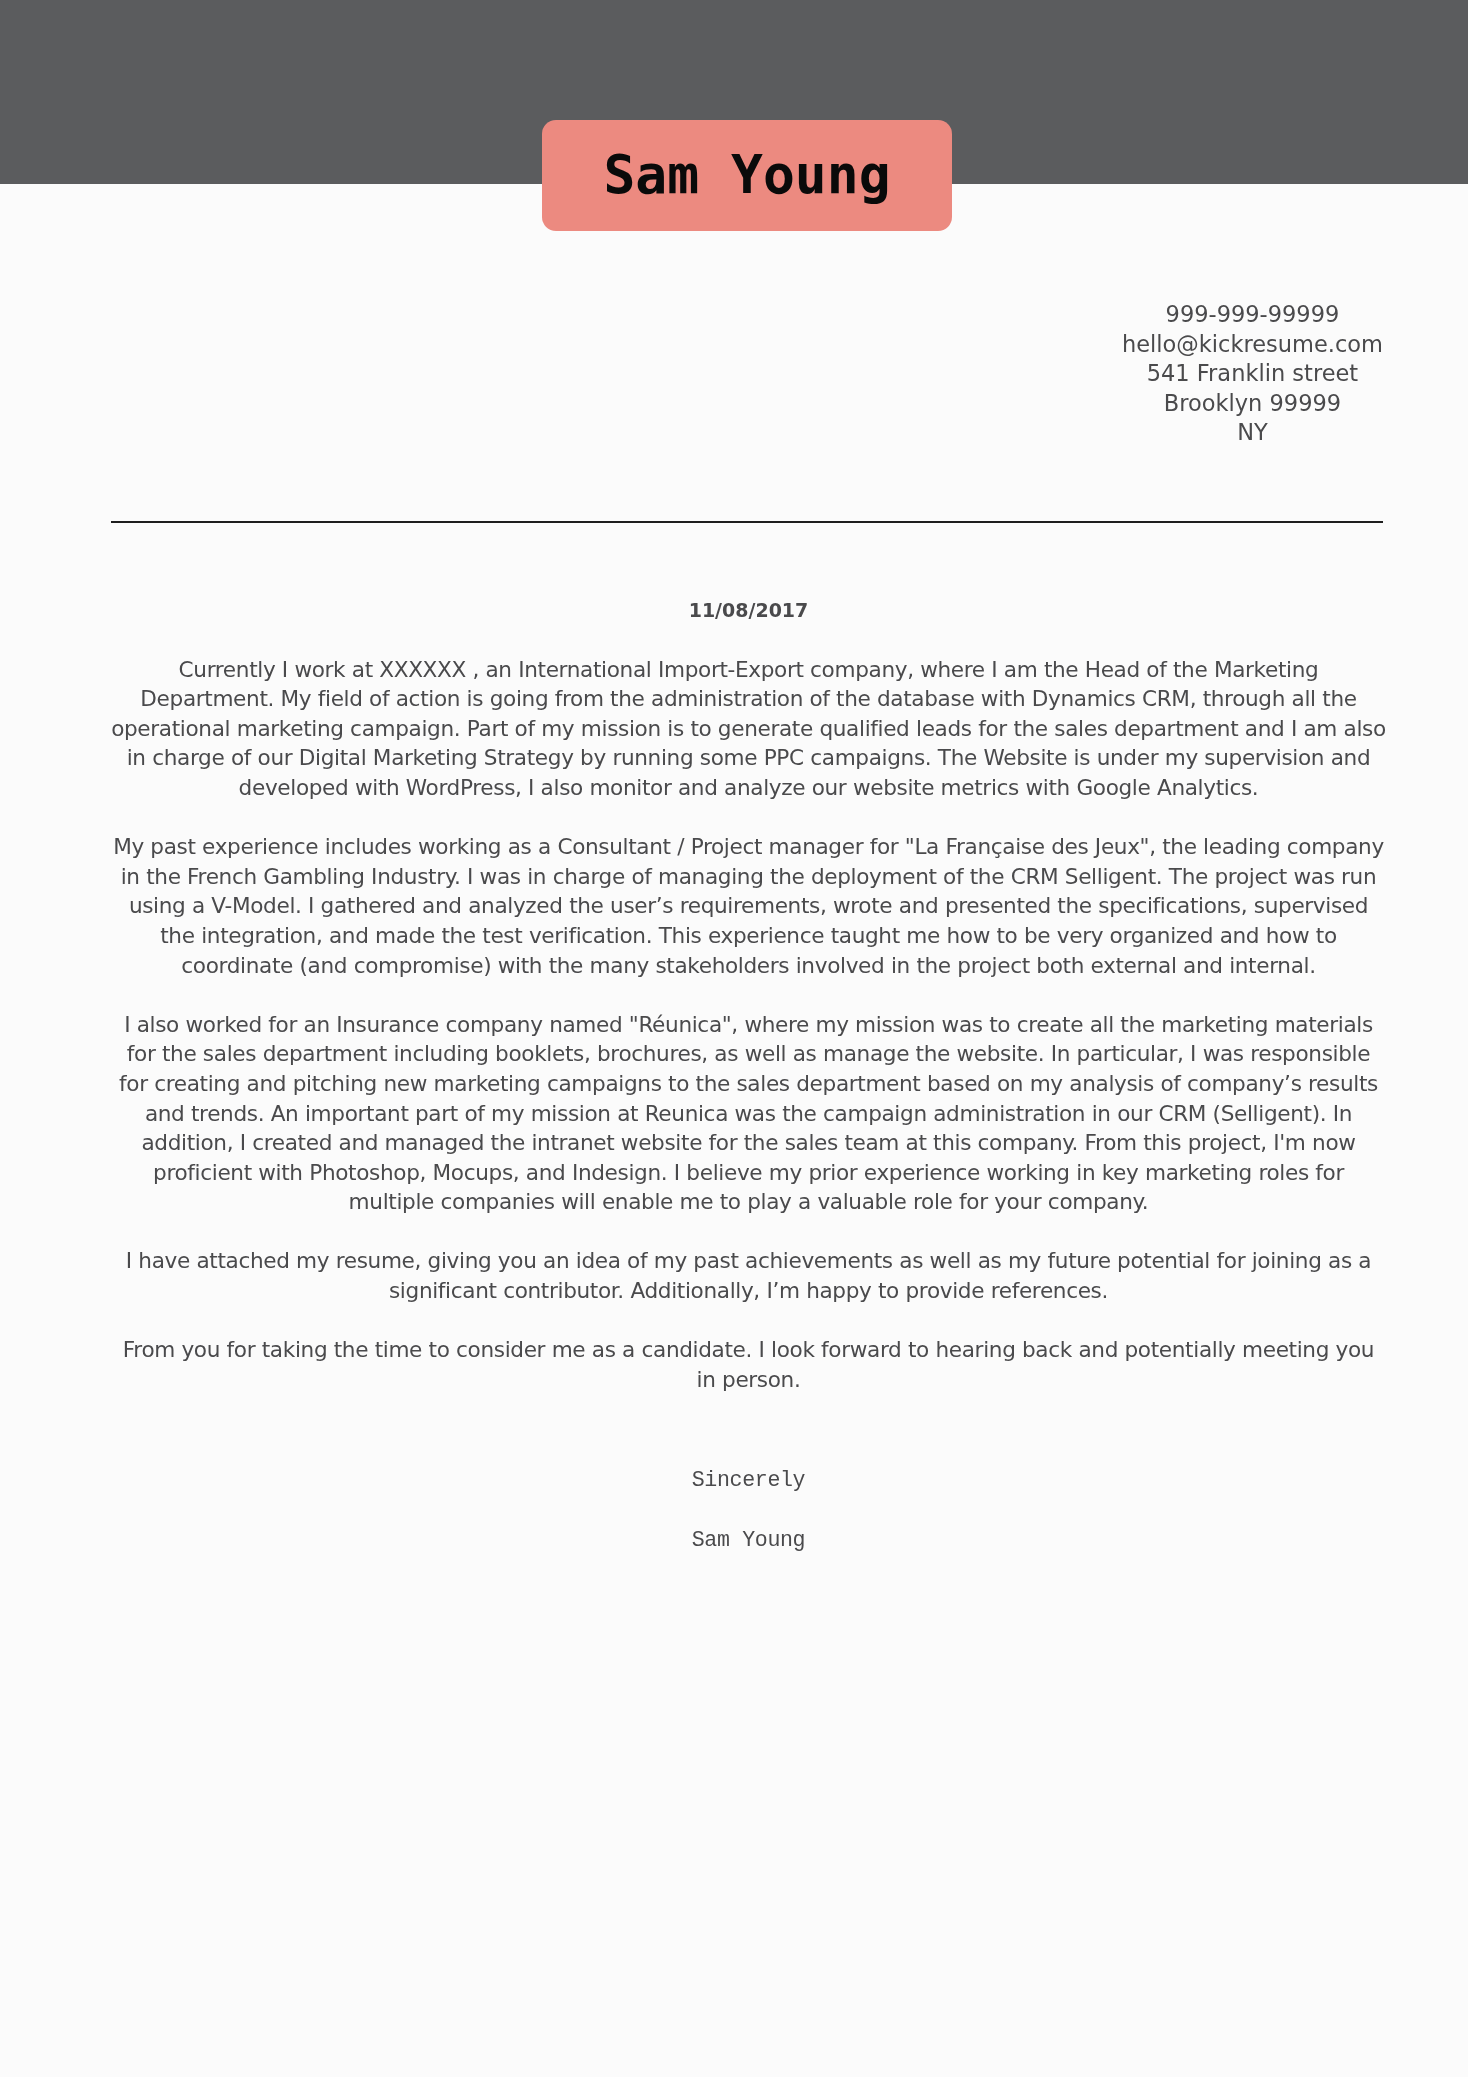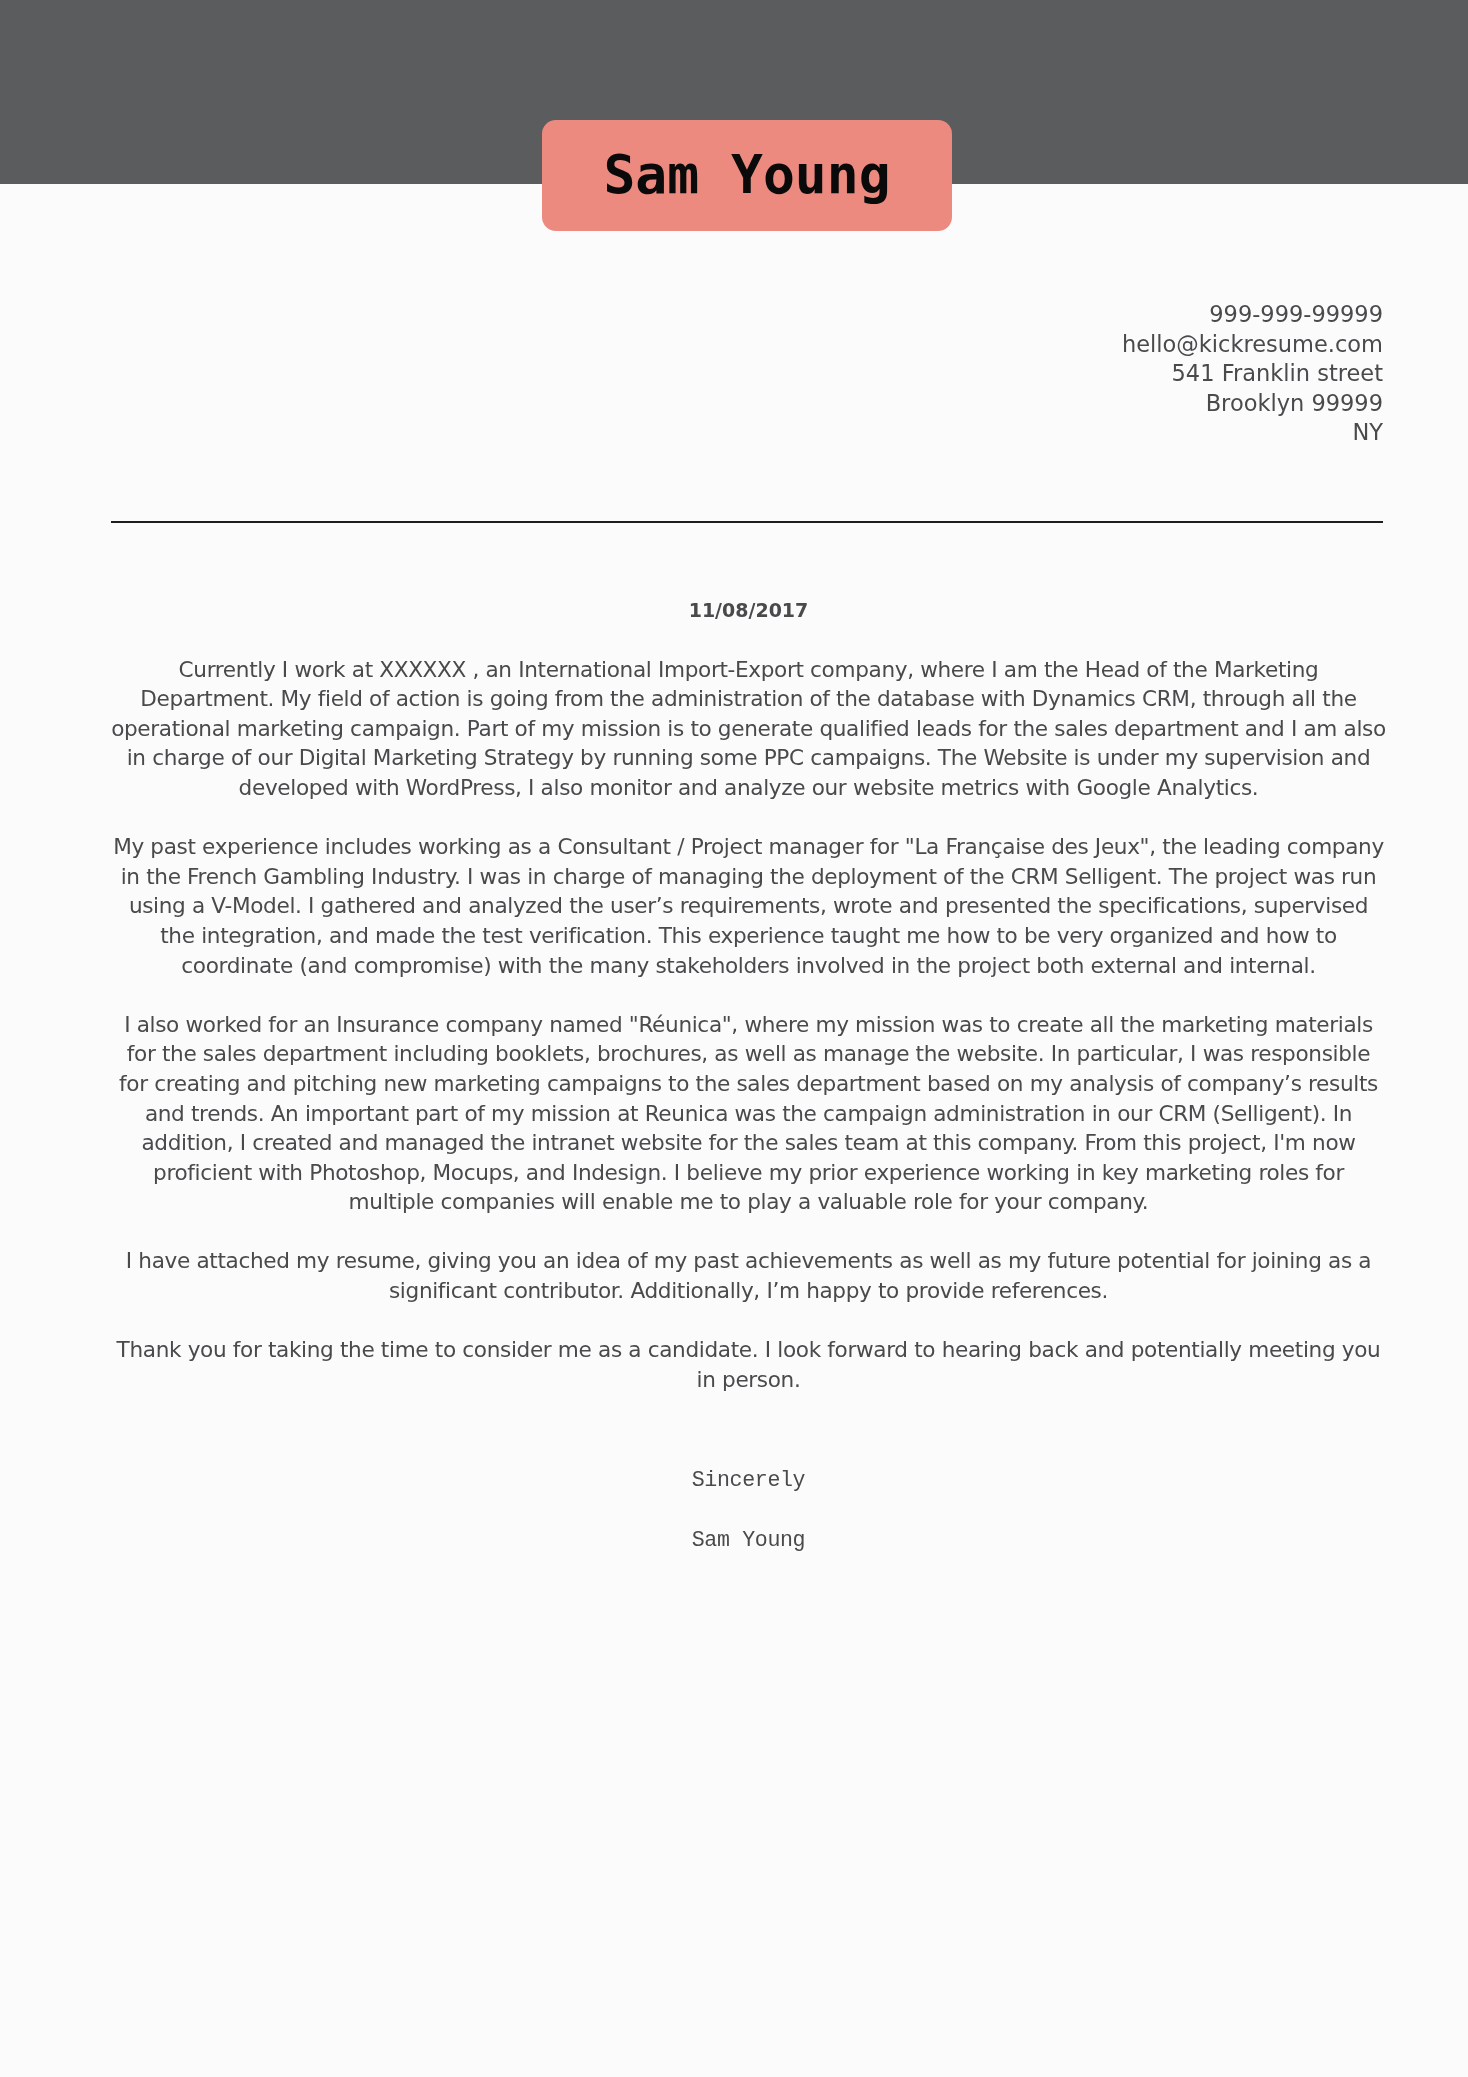--- a/index.html
+++ b/index.html
@@ -41,21 +41,21 @@
       font-size: 53px;
       color: #0a0a0a;
       letter-spacing: 0px;
       white-space: nowrap;
       margin-top: -2px;
     }
     .contact {
       position: absolute;
       right: 85px;
       top: 300px;
-      text-align: right;
+      text-align: center;
       font-size: 22.5px;
       line-height: 29.6px;
       color: #4a4a4c;
     }
     .contact div { white-space: nowrap; }
     .divider {
       position: absolute;
       left: 111px;
       top: 521px;
       width: 1272px;
@@ -108,18 +108,18 @@
 </div>
 
 <div class="divider"></div>
 
 <div class="letter">
   <div class="date">11/08/2017</div>
   <p>Currently I work at XXXXXX , an International Import-Export company, where I am the Head of the Marketing Department. My field of action is going from the administration of the database with Dynamics CRM, through all the operational marketing campaign. Part of my mission is to generate qualified leads for the sales department and I am also in charge of our Digital Marketing Strategy by running some PPC campaigns. The Website is under my supervision and developed with WordPress, I also monitor and analyze our website metrics with Google Analytics.</p>
   <p>My past experience includes working as a Consultant / Project manager for "La Française des Jeux", the leading company in the French Gambling Industry. I was in charge of managing the deployment of the CRM Selligent. The project was run using a V-Model. I gathered and analyzed the user’s requirements, wrote and presented the specifications, supervised the integration, and made the test verification. This experience taught me how to be very organized and how to coordinate (and compromise) with the many stakeholders involved in the project both external and internal.</p>
   <p>I also worked for an Insurance company named "Réunica", where my mission was to create all the marketing materials for the sales department including booklets, brochures, as well as manage the website. In particular, I was responsible for creating and pitching new marketing campaigns to the sales department based on my analysis of company’s results and trends. An important part of my mission at Reunica was the campaign administration in our CRM (Selligent). In addition, I created and managed the intranet website for the sales team at this company. From this project, I'm now proficient with Photoshop, Mocups, and Indesign. I believe my prior experience working in key marketing roles for multiple companies will enable me to play a valuable role for your company.</p>
   <p>I have attached my resume, giving you an idea of my past achievements as well as my future potential for joining as a significant contributor. Additionally, I’m happy to provide references.</p>
-  <p>Thank you for taking the time to consider me as a candidate. I look forward to hearing back and potentially meeting you in person.</p>
+  <p>From you for taking the time to consider me as a candidate. I look forward to hearing back and potentially meeting you in person.</p>
   <div class="closing">
     <div class="closing-line">Sincerely</div>
     <div class="closing-line">Sam Young</div>
   </div>
 </div>
 
 </body></html>

